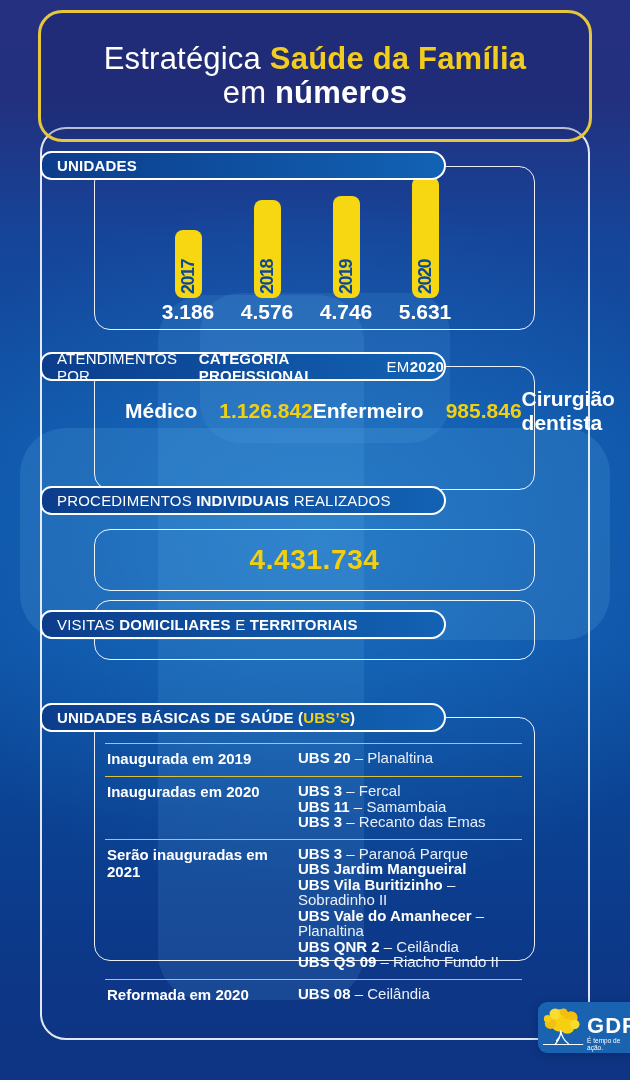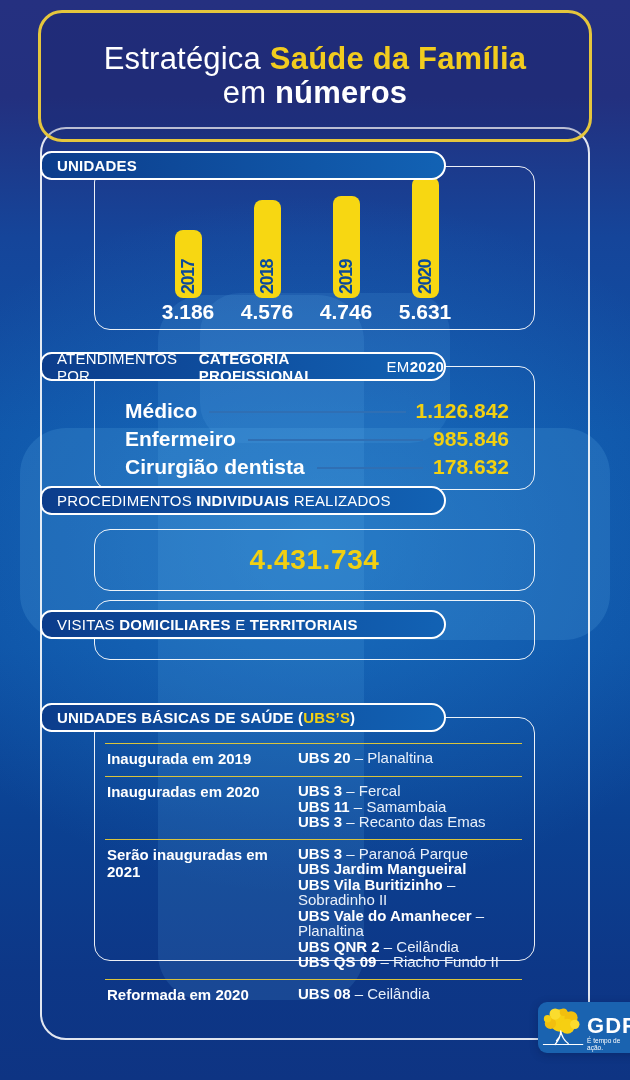--- a/index.html
+++ b/index.html
@@ -27,21 +27,21 @@
     border:2px solid #fff;border-radius:12px 15px 15px 12px;
     background:linear-gradient(90deg,#0C3D8C,#1262B4);
     display:flex;align-items:center;padding-left:15px;color:#fff;font-size:15px;letter-spacing:.2px;white-space:pre-wrap;}
   .pill b{font-weight:700;}
   .pill .yl{color:#F3D011;font-weight:700;}
   #pill-eq{top:151px}#pill-at{top:352px}#pill-pr{top:486px}#pill-vi{top:610px}#pill-un{top:703px}
 
   .panel{position:absolute;z-index:2;left:94px;width:441px;box-sizing:border-box;
     border:1.5px solid rgba(255,255,255,.92);border-radius:16px;}
   #panel-eq{top:166px;height:164px;}
-  #panel-at{top:366px;height:124px;padding:30px 25px 0 30px;display:flex;flex-direction:column;}
+  #panel-at{top:366px;height:124px;padding:30px 25px 0 30px;display:flex;flex-direction:row;}
   #panel-pr{top:529px;height:62px;display:flex;align-items:center;justify-content:center;}
   #panel-vi{top:600px;height:60px;display:flex;align-items:center;justify-content:center;}
   #panel-un{top:717px;height:244px;padding:25px 12px 0 10px;}
 
   .chart{position:absolute;left:60px;bottom:5px;display:flex;align-items:flex-end;gap:13px;}
   .ccol{width:66px;display:flex;flex-direction:column;align-items:center;}
   .bar{width:27px;border-radius:8px;background:#F7D712;position:relative;margin-bottom:2px;}
   .bar-year{position:absolute;bottom:4px;left:50%;transform:translateX(-50%) rotate(180deg);
     writing-mode:vertical-rl;font-weight:700;font-size:18px;letter-spacing:-1.5px;color:#0B4A9B;}
   .bar-val{font-size:21px;font-weight:700;color:#fff;height:24px;}

